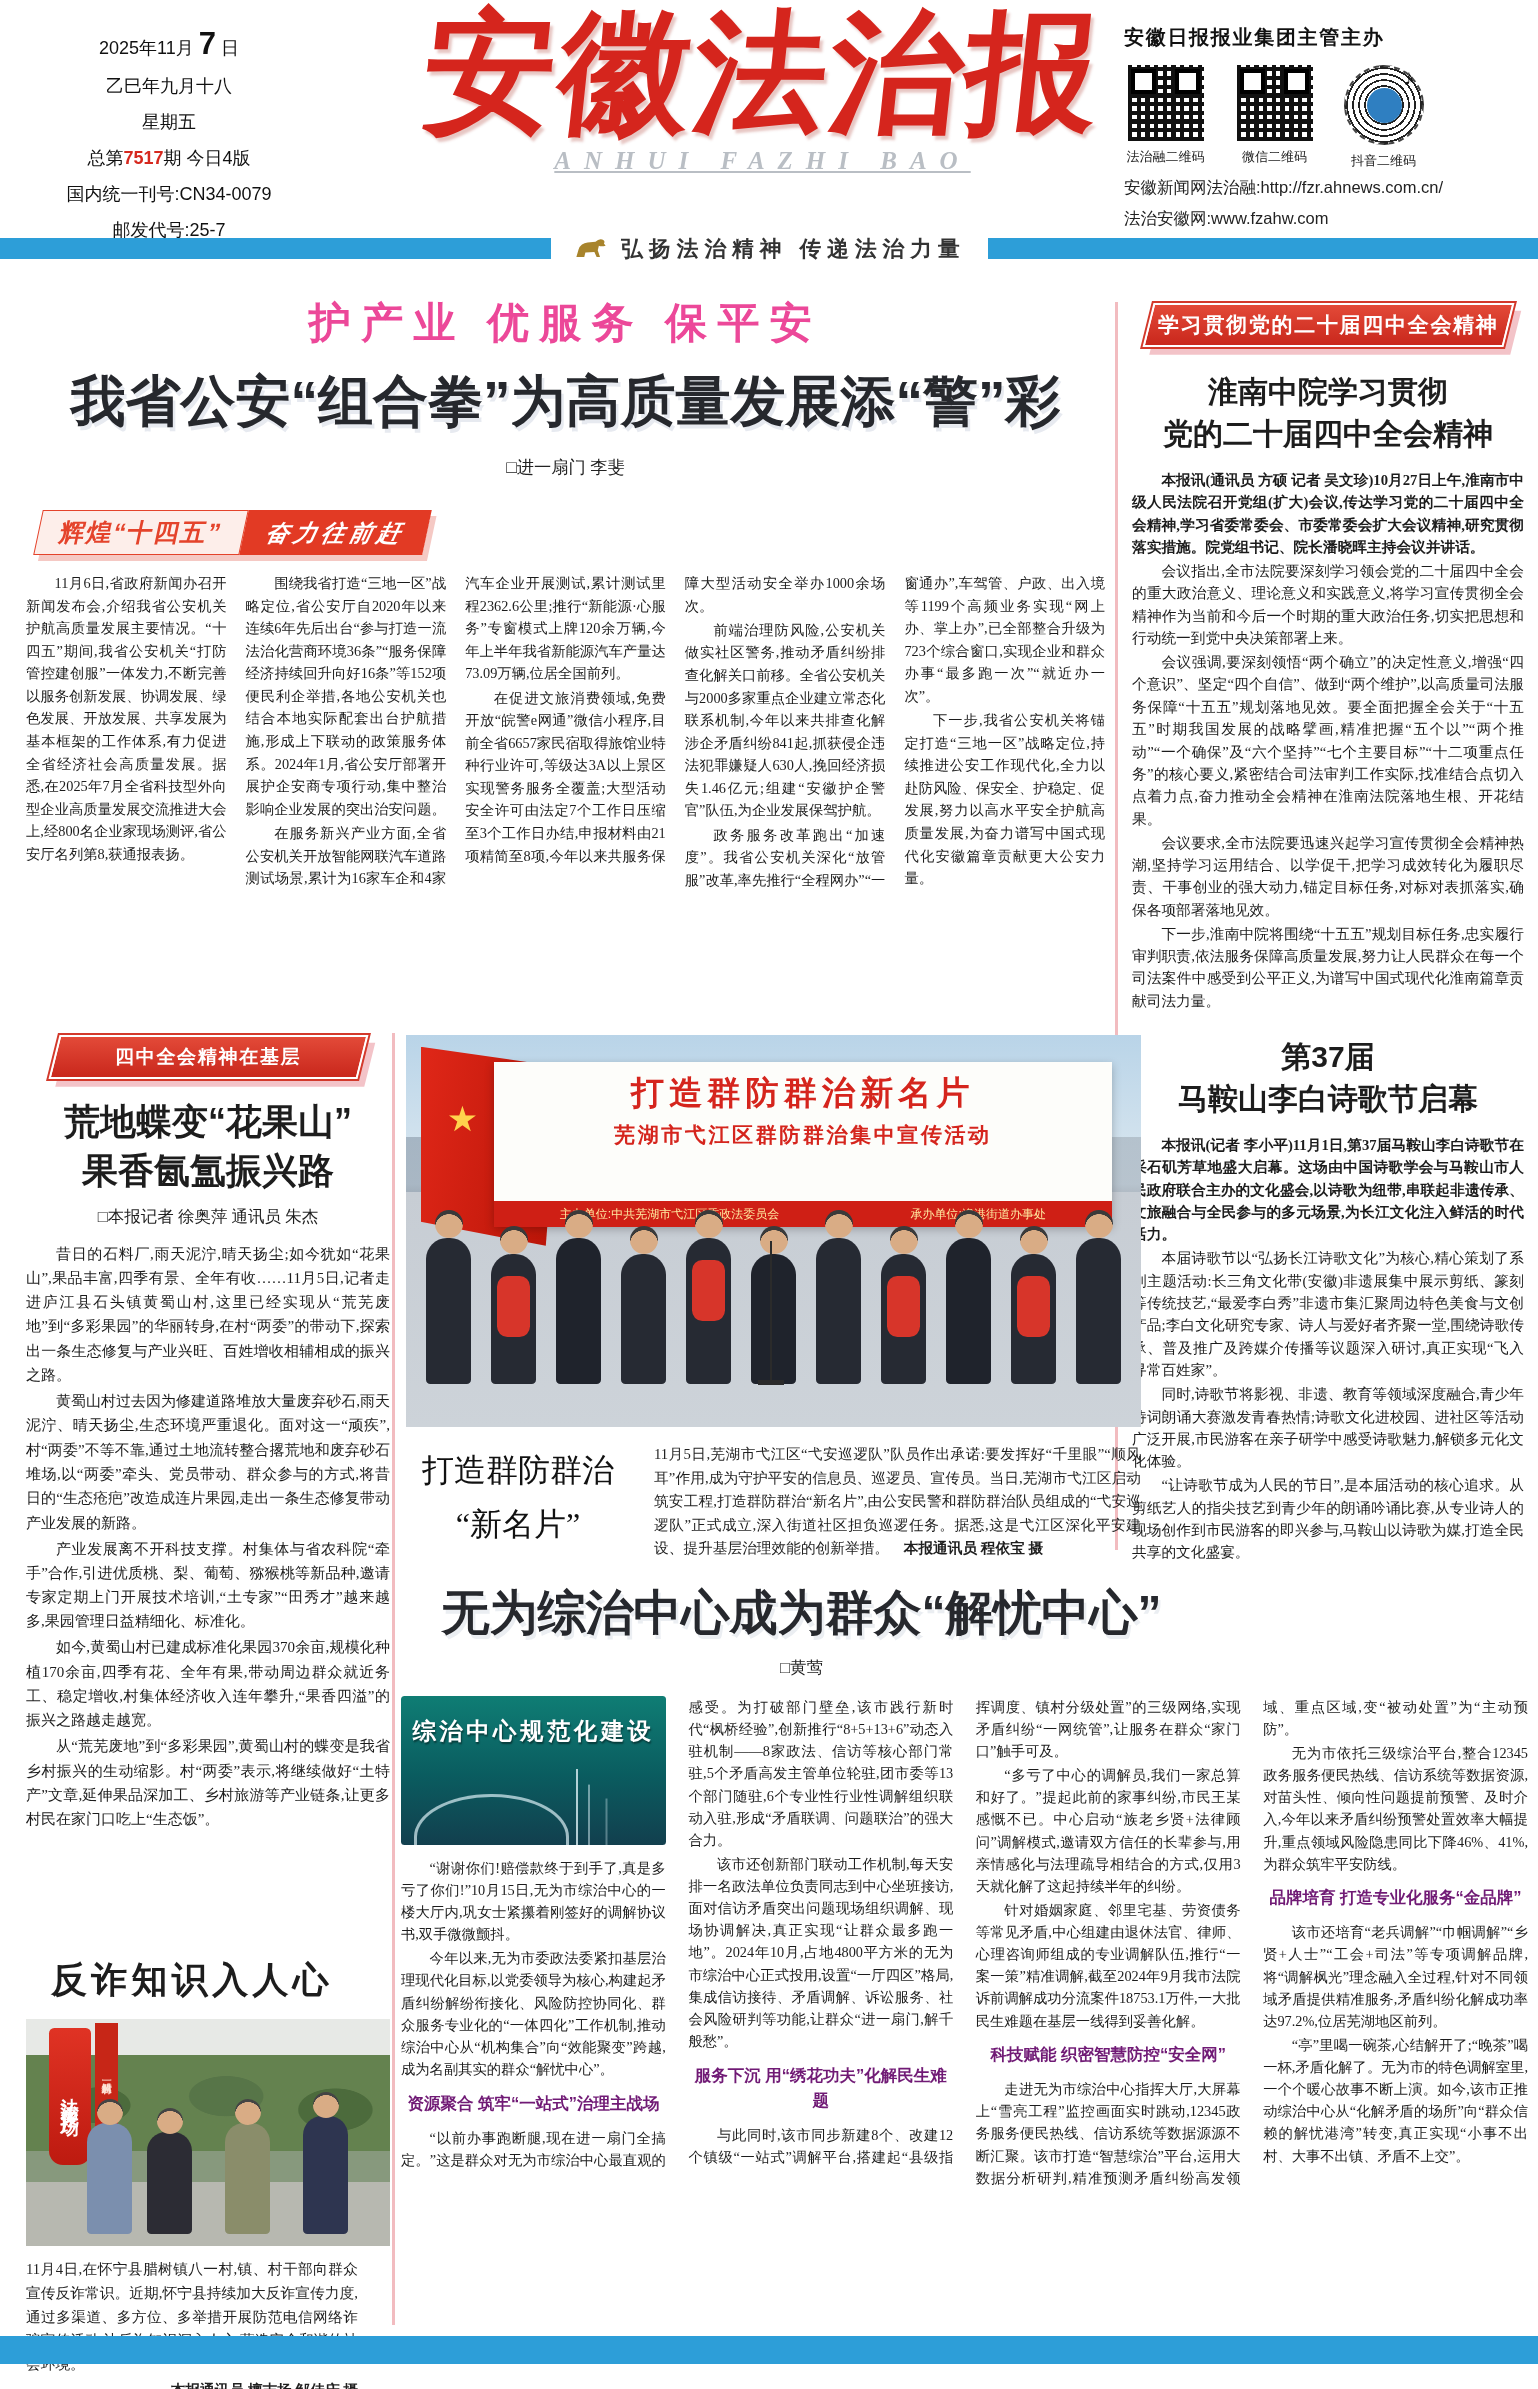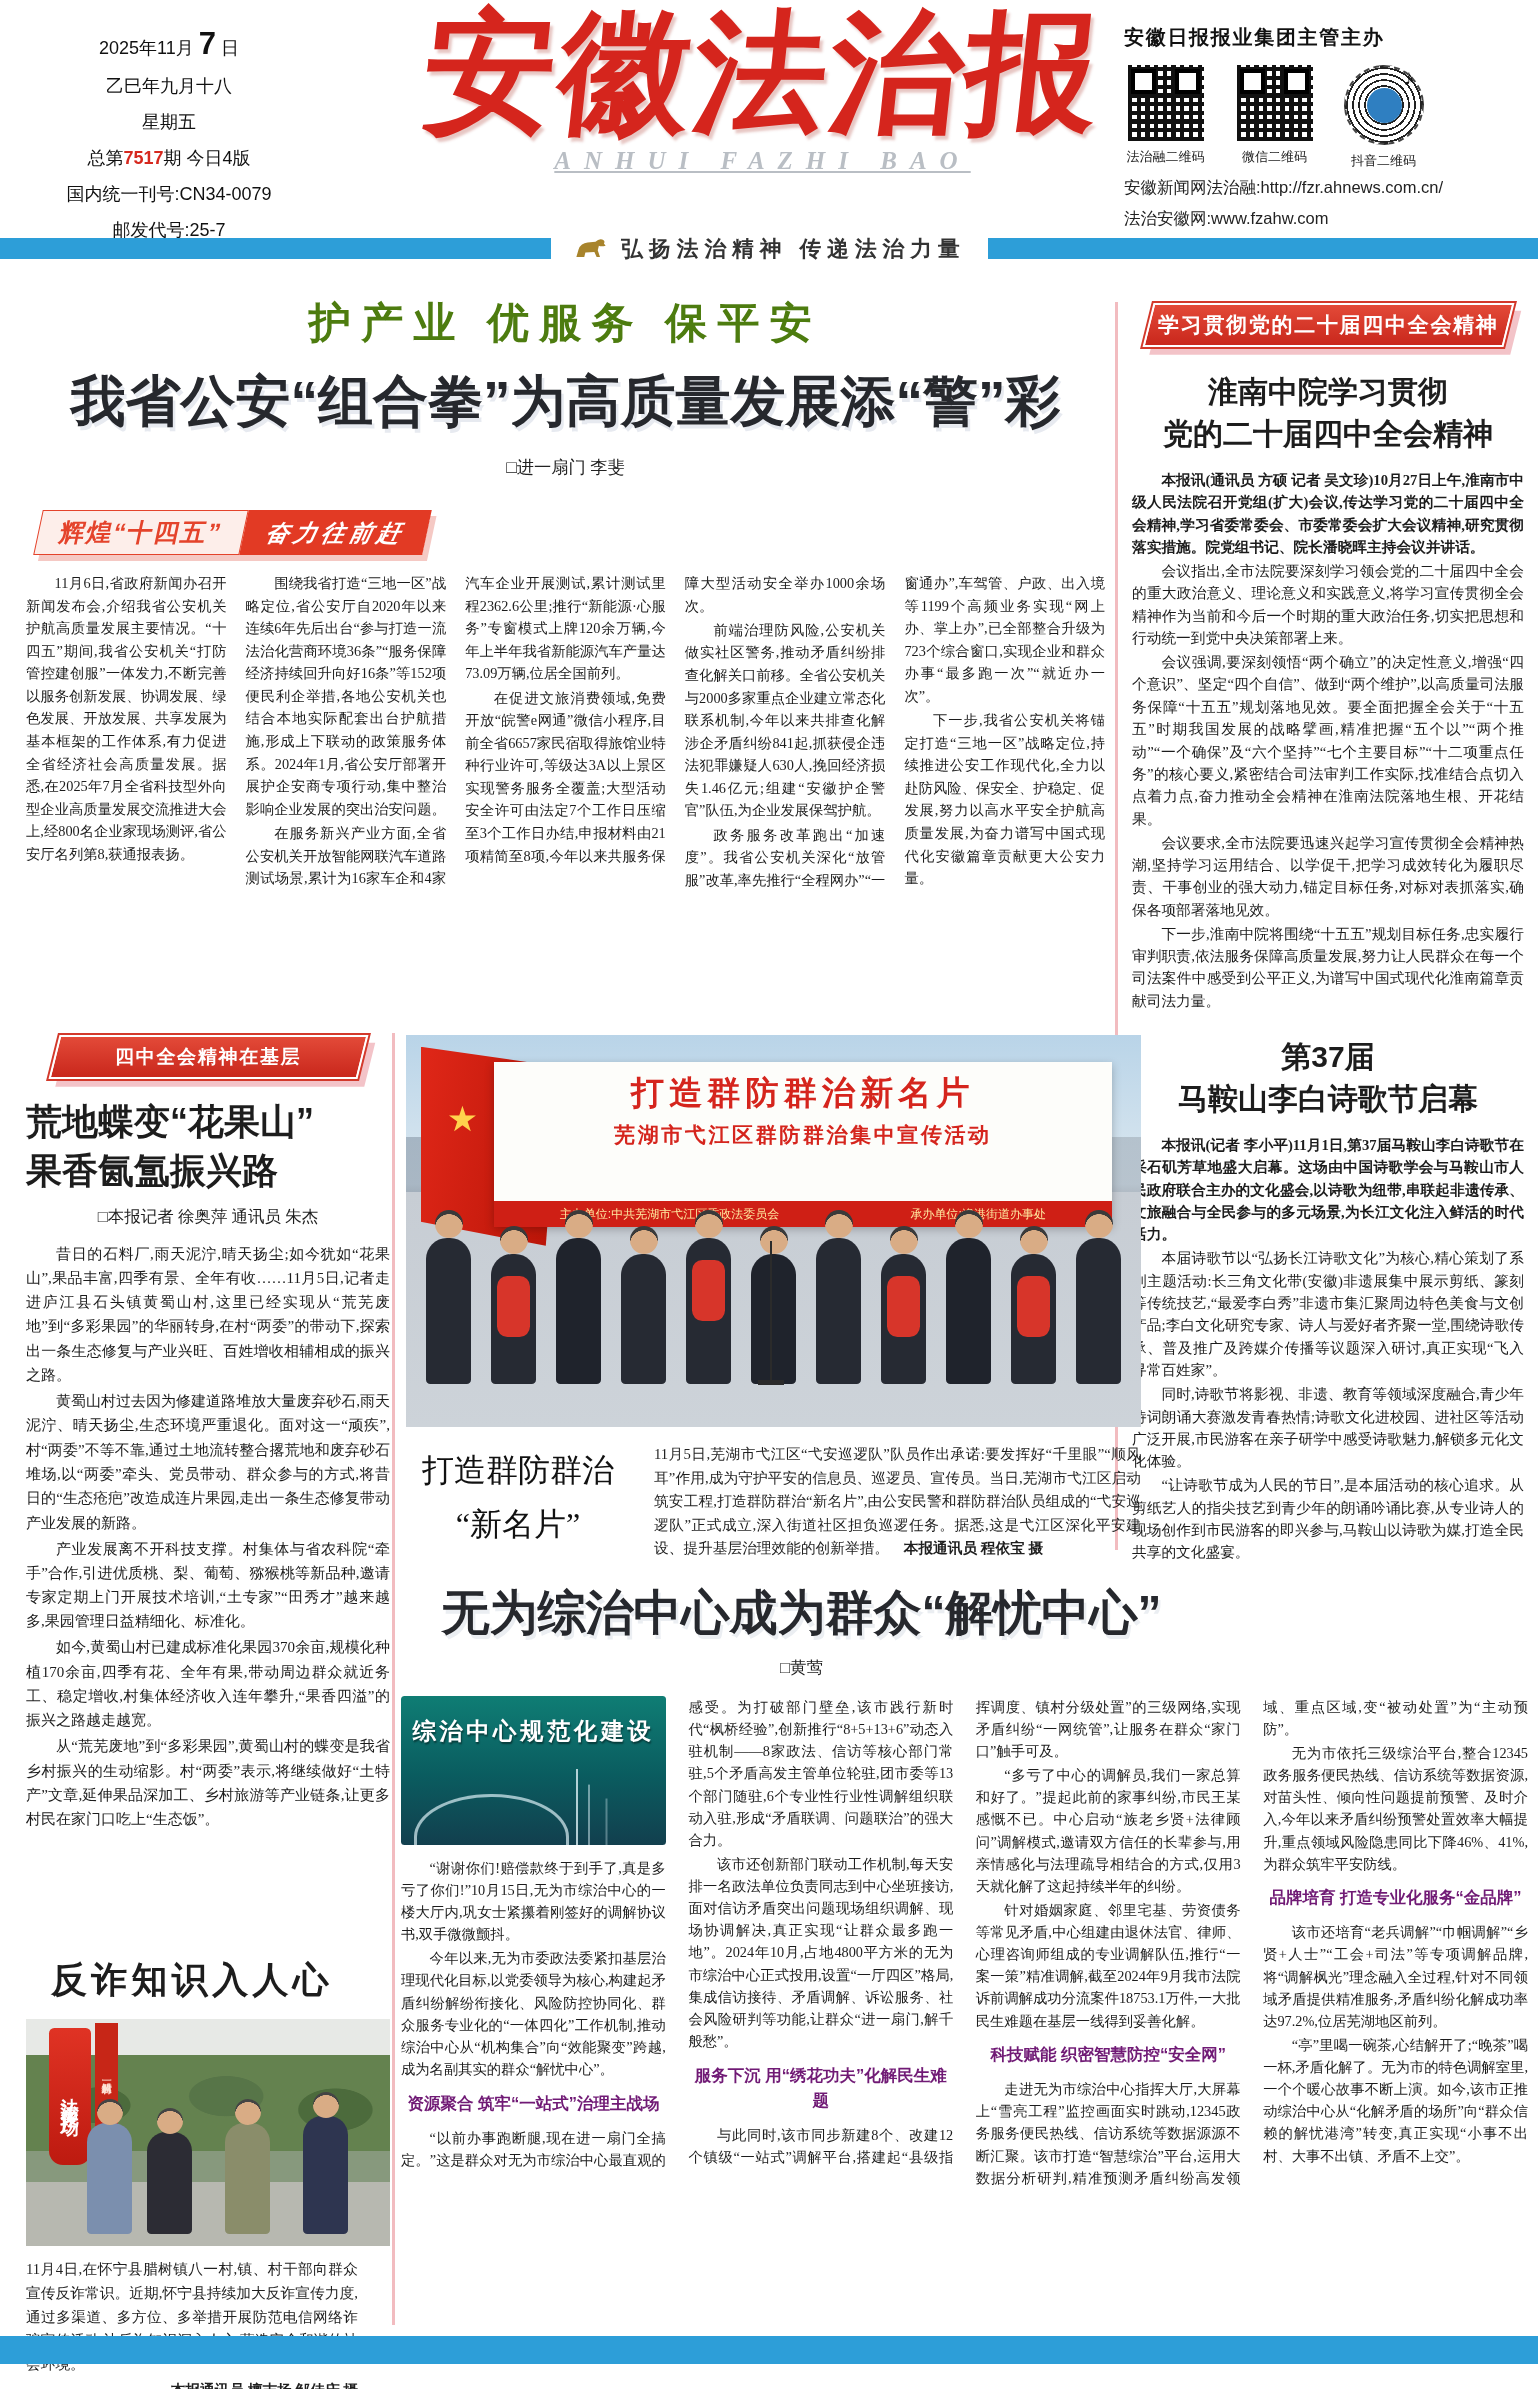--- a/index.html
+++ b/index.html
@@ -41,21 +41,21 @@
          font-size:16.5px;line-height:1.9;color:#222;}
   .slogan-bar{position:absolute;left:0;top:236px;width:1539px;height:24px;
               display:flex;align-items:center;}
   .slogan-bar .seg{flex:1;height:21px;background:#2d9ed8;}
   .slogan-center{display:flex;align-items:center;gap:12px;padding:0 22.5px;
                  font-family:"Liberation Sans",sans-serif;font-size:21.7px;font-weight:bold;
                  letter-spacing:6px;color:#333;white-space:nowrap;}
 
   
   .lead{position:absolute;left:26px;top:295px;width:1079px;text-align:center;}
-  .kicker{font-size:42px;font-weight:bold;letter-spacing:10.4px;color:#4d7c0f;}
+  .kicker{font-size:42px;font-weight:bold;letter-spacing:10.4px;color:#ec4899;}
   .headline{margin-top:14px;font-family:"Liberation Sans",sans-serif;font-size:55px;
             font-weight:900;color:#26282d;letter-spacing:0;
             text-shadow:2.6px 3.5px 0 rgba(120,140,170,.18);white-space:nowrap;}
   .lead-byline{margin-top:15.6px;font-size:17.3px;color:#222;}
   .badge-145{position:absolute;left:38px;top:510px;display:flex;height:45px;
              transform:skewX(-12deg);box-shadow:6px 6px 0 #f5c9c4;}
   .badge-145 .b-l{background:#fdeeea;color:#e4432b;font-weight:bold;font-size:25px;
                   display:flex;align-items:center;padding:0 21px;border:1.7px solid #e4432b;
                   font-family:"Liberation Sans",sans-serif;letter-spacing:1.7px;}
   .badge-145 .b-r{background:#e23a24;color:#fff;font-size:23.4px;font-weight:bold;
@@ -80,21 +80,21 @@
   
   .rsb{position:absolute;left:1132px;top:303px;width:392px;}
   .rsb h2{font-family:"Liberation Sans",sans-serif;font-size:30px;font-weight:900;
           line-height:1.4;margin:24px 0 14px;color:#1d1d1d;text-align:center;}
   .col-text{font-size:14.7px;line-height:1.52;text-align:justify;color:#1c1c1c;}
   .col-text .lede{font-weight:bold;}
 
   
   .grass{position:absolute;left:26px;top:1035px;width:364px;}
   .grass h2{font-family:"Liberation Sans",sans-serif;font-size:36px;font-weight:900;
-            line-height:1.35;margin:19px 0 10.4px;text-align:left;color:#1d1d1d;}
+            line-height:1.35;margin:19px 0 10.4px;text-align:center;color:#1d1d1d;}
   .grass .byline{text-align:center;font-size:16.5px;margin-bottom:14px;}
   .grass .col-text{font-size:15px;line-height:1.62;}
 
   
   .photo1{position:absolute;left:406px;top:1035px;width:735px;height:392px;overflow:hidden;
           background:linear-gradient(180deg,#b9d4e8 0%,#dce8f0 38%,#c7cdd4 40%,#cdd3d9 100%);}
   .photo1 .bldg{position:absolute;left:0;top:26%;width:100%;height:14%;
           background:linear-gradient(90deg,#93a2b1 0 12%,#aab6c1 12% 26%,#8d9aa8 26% 44%,
                      #a3b0bc 44% 66%,#8e9ba9 66% 84%,#a8b4bf 84% 100%);opacity:.7;}
   .banner{position:absolute;left:12%;top:7%;width:84%;height:42%;background:#fdfdfa;

